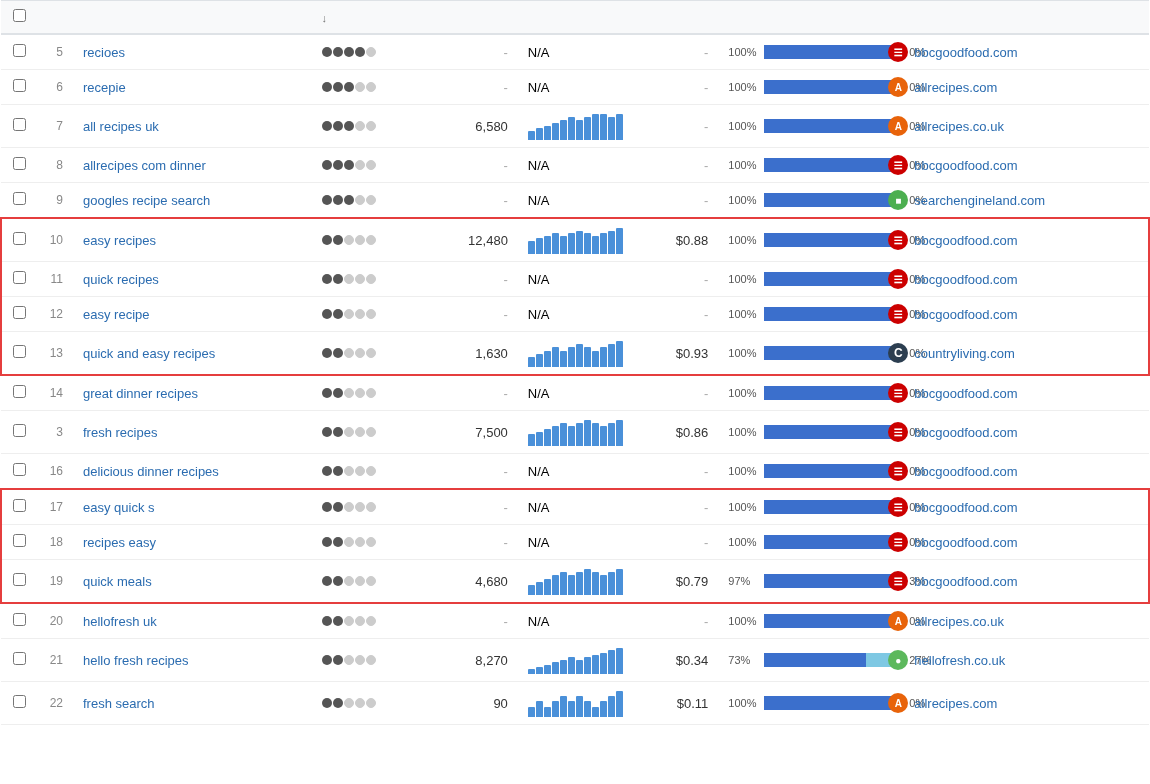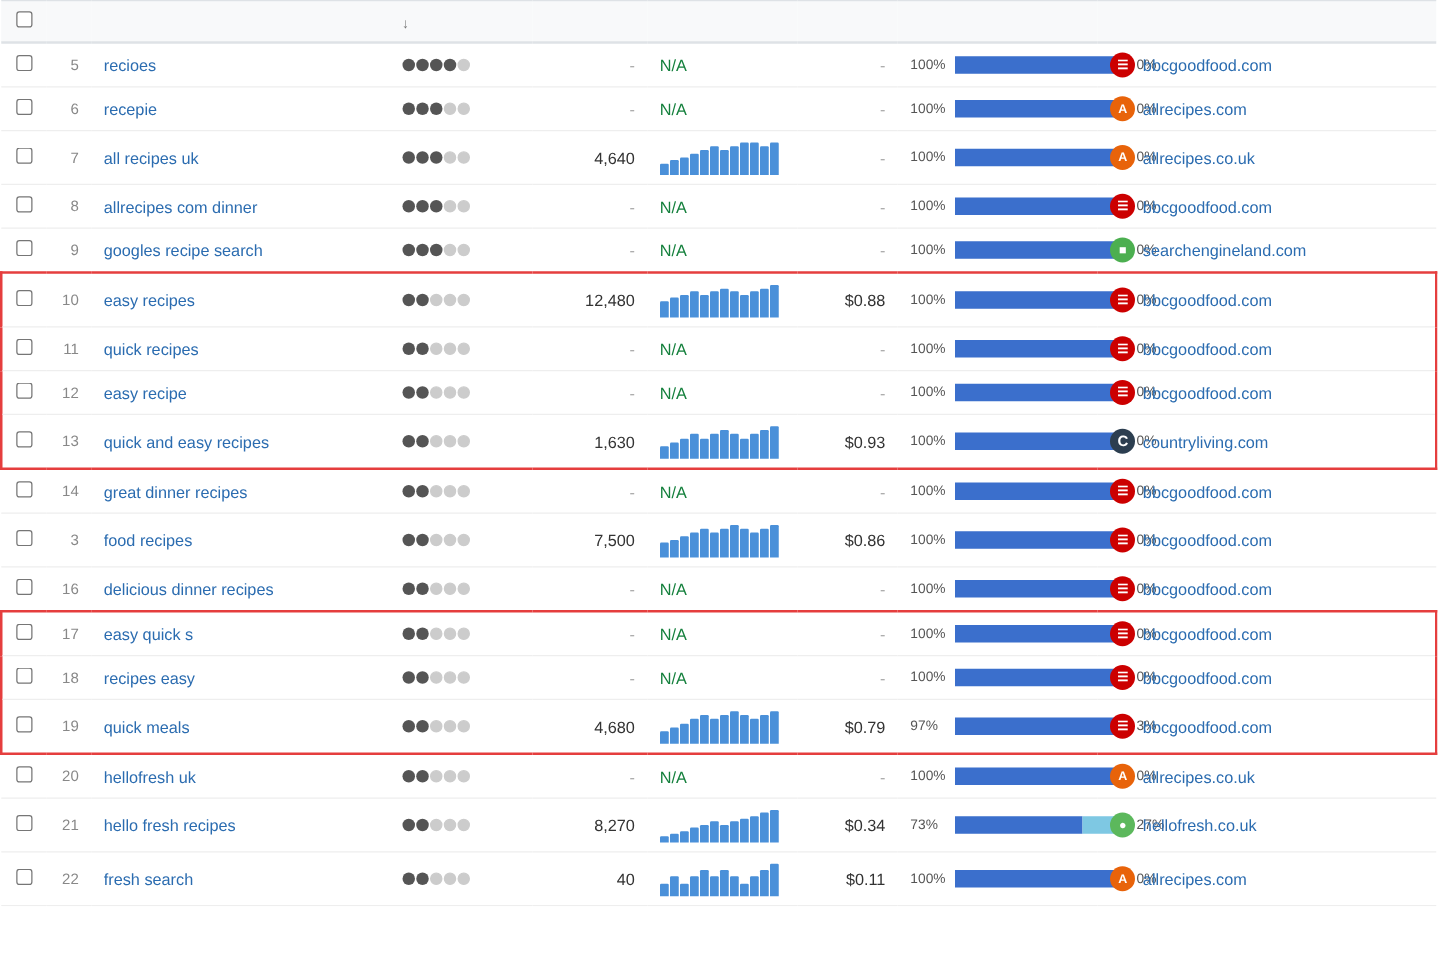--- a/index.html
+++ b/index.html
@@ -47,21 +47,21 @@
     .leader-icon { width: 20px; height: 20px; border-radius: 50%; display: inline-flex; align-items: center; justify-content: center; font-size: 10px; font-weight: bold; color: #fff; flex-shrink: 0; }
     .icon-bbc { background: #cc0000; }
     .icon-all { background: #e8630a; }
     .icon-sel { background: #4caf50; }
     .icon-cl { background: #2c3e50; font-size: 12px; }
     
     input[type="checkbox"] { cursor: pointer; }
     
     .sort-icon { font-size: 11px; color: #777; }
     
-    .na-text { color: #15803d; }
+    .na-text { color: #000000; }
     .dash-text { color: #aaa; }
   </style>
 </head>
 <body>
 
 <table id="main-table">
   <thead>
     <tr>
       <th class="checkbox-cell">
         <input type="checkbox" style="">
@@ -146,21 +146,21 @@
   </div>
         </td>
   </tr>
       <tr>
     <td class="checkbox-cell" style="">
       <input type="checkbox" style="">
     </td>
     <td class="num-cell" style="">7</td>
     <td class="keyword-cell" style="">all recipes uk</td>
     <td class="score-cell" style=""><span class="dot dot-filled"></span><span class="dot dot-filled"></span><span class="dot dot-filled"></span><span class="dot dot-empty"></span><span class="dot dot-empty"></span></td>
-    <td class="volume-cell" style="">4,640</td>
+    <td class="volume-cell" style="">6,580</td>
     <td class="trend-cell" style="">
           <div class="trend-bars">
             <div class="trend-bar" style="height:9px"></div>
             <div class="trend-bar" style="height:12px"></div>
             <div class="trend-bar" style="height:14px"></div>
             <div class="trend-bar" style="height:17px"></div>
             <div class="trend-bar" style="height:20px"></div>
             <div class="trend-bar" style="height:23px"></div>
             <div class="trend-bar" style="height:20px"></div>
             <div class="trend-bar" style="height:23px"></div>
@@ -405,21 +405,21 @@
     <span class="leader-icon icon-bbc" style="">☰</span>
     <span style="color:#2b6cb0;cursor:pointer;">bbcgoodfood.com</span>
   </div>
         </td>
   </tr>
       <tr>
     <td class="checkbox-cell" style="">
       <input type="checkbox" style="">
     </td>
     <td class="num-cell" style="">3</td>
-    <td class="keyword-cell" style="">food recipes</td>
+    <td class="keyword-cell" style="">fresh recipes</td>
     <td class="score-cell" style=""><span class="dot dot-filled"></span><span class="dot dot-filled"></span><span class="dot dot-empty"></span><span class="dot dot-empty"></span><span class="dot dot-empty"></span></td>
     <td class="volume-cell" style="">7,500</td>
     <td class="trend-cell" style="">
           <div class="trend-bars">
             <div class="trend-bar" style="height:12px"></div>
             <div class="trend-bar" style="height:14px"></div>
             <div class="trend-bar" style="height:17px"></div>
             <div class="trend-bar" style="height:20px"></div>
             <div class="trend-bar" style="height:23px"></div>
             <div class="trend-bar" style="height:20px"></div>
@@ -641,21 +641,21 @@
   </div>
         </td>
   </tr>
       <tr>
     <td class="checkbox-cell" style="">
       <input type="checkbox" style="">
     </td>
     <td class="num-cell" style="">22</td>
     <td class="keyword-cell" style="">fresh search</td>
     <td class="score-cell" style=""><span class="dot dot-filled"></span><span class="dot dot-filled"></span><span class="dot dot-empty"></span><span class="dot dot-empty"></span><span class="dot dot-empty"></span></td>
-    <td class="volume-cell" style="">40</td>
+    <td class="volume-cell" style="">90</td>
     <td class="trend-cell" style="">
           <div class="trend-bars">
             <div class="trend-bar" style="height:10px"></div>
             <div class="trend-bar" style="height:16px"></div>
             <div class="trend-bar" style="height:10px"></div>
             <div class="trend-bar" style="height:16px"></div>
             <div class="trend-bar" style="height:21px"></div>
             <div class="trend-bar" style="height:16px"></div>
             <div class="trend-bar" style="height:21px"></div>
             <div class="trend-bar" style="height:16px"></div>

